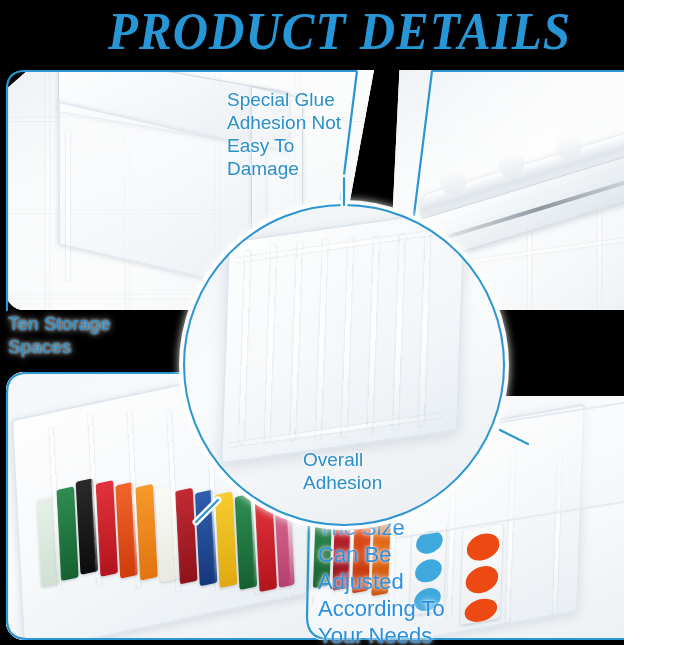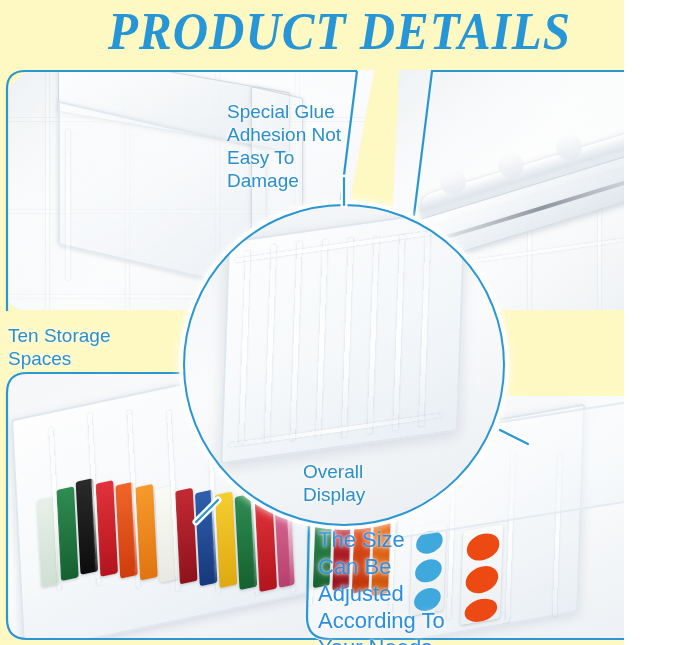--- a/index.html
+++ b/index.html
@@ -6,21 +6,21 @@
   html, body {
     margin: 0;
     padding: 0;
     background: #ffffff;
   }
   #page {
     position: relative;
     width: 624px;
     height: 645px;
     overflow: hidden;
-    background: #fef9c3;
+    background: #000000;
     font-family: "Liberation Sans", sans-serif;
   }
 
   
   #title-bar {
     position: absolute;
     left: 0; top: 0;
     width: 679px; height: 62px;
     display: flex;
     align-items: center;
@@ -78,21 +78,20 @@
   
   .caption {
     position: absolute;
     color: #2b8fc9;
     font-family: "Liberation Sans", sans-serif;
     font-size: 19px;
     line-height: 23px;
     font-weight: 400;
     white-space: pre-line;
     text-shadow: 0 0 3px rgba(255,255,255,0.95), 0 0 7px rgba(255,255,255,0.9);
-    margin-top: 12px;
   }
   .caption.bright {
     color: #2a8fe0;
     font-size: 22px;
     line-height: 27px;
   }
 
   
   #circle-panel {
     position: absolute;
@@ -329,15 +328,15 @@
       <path d="M 218 500 L 196 522"></path>
     </g>
     <g stroke="#2b97d2" stroke-width="2.2" fill="none" stroke-linecap="round">
       <path d="M 344 205 L 344 178"></path>
       <path d="M 500 430 L 528 444"></path>
       <path d="M 218 500 L 196 522"></path>
     </g>
   </svg>
 
   <div class="caption" style="left:303px; top:448px; width:120px; text-align:left;">Overall
-Display</div>
+Adhesion</div>
 
 </div>
 
 </body></html>

